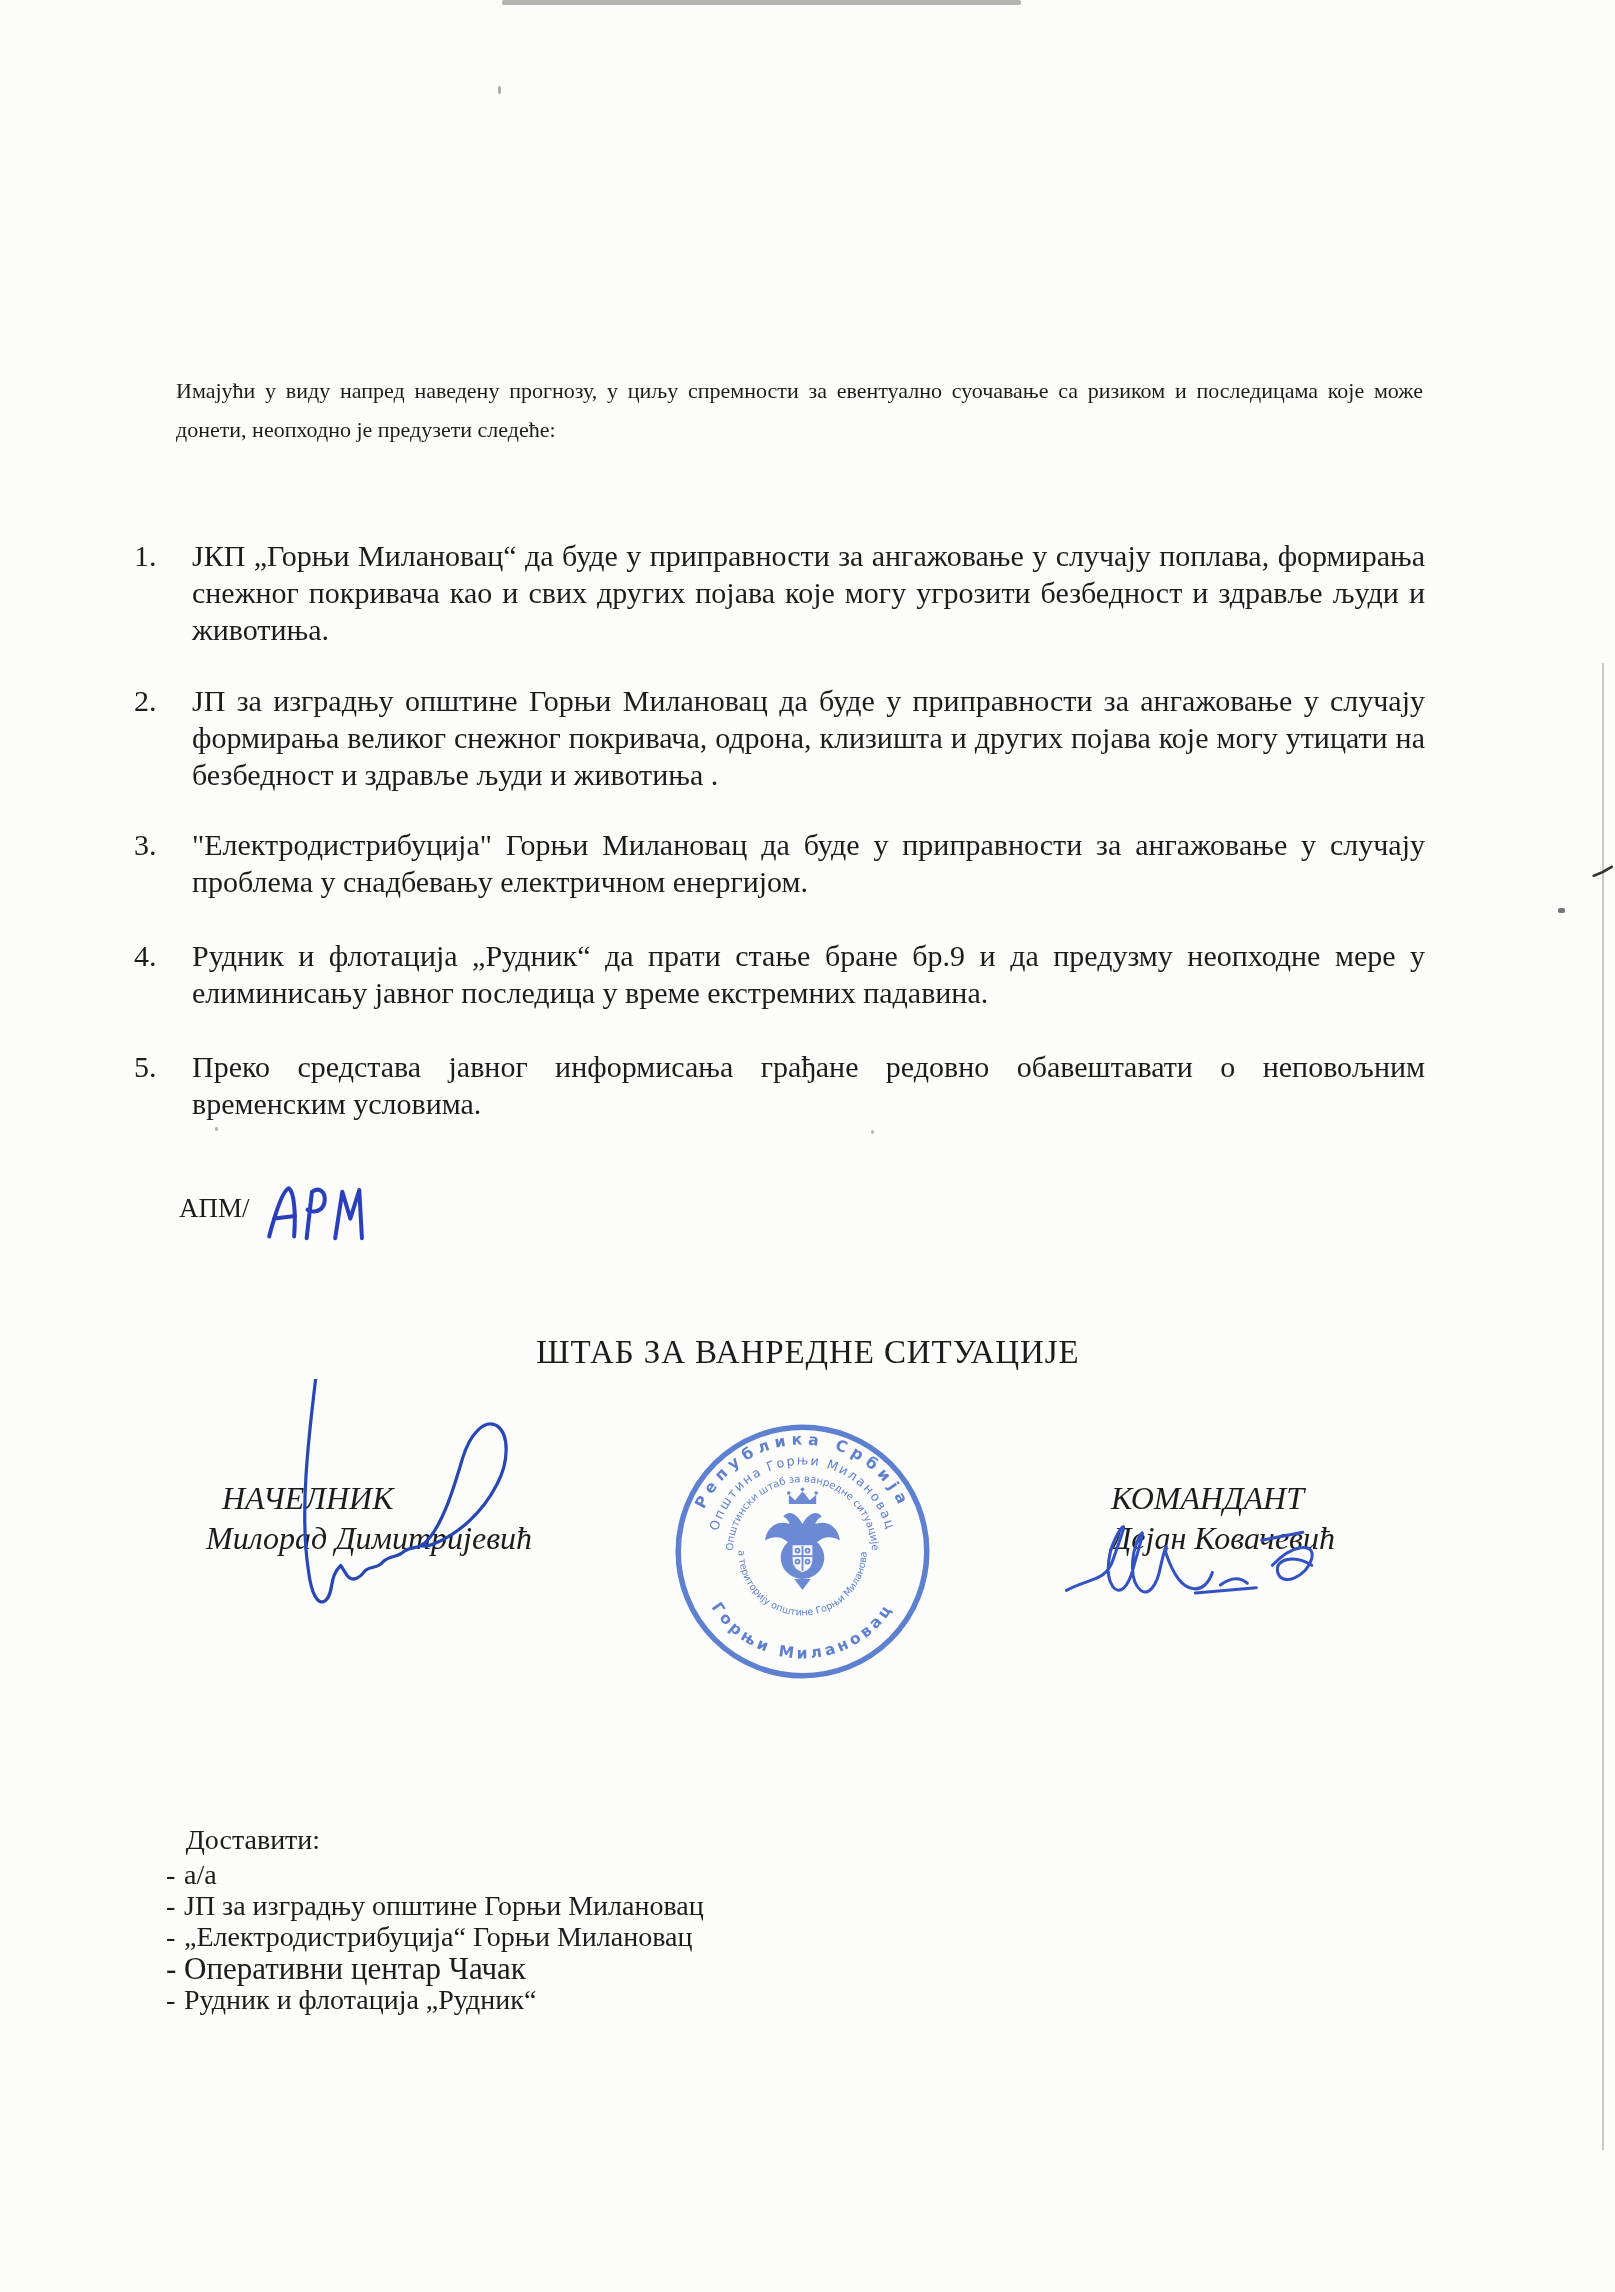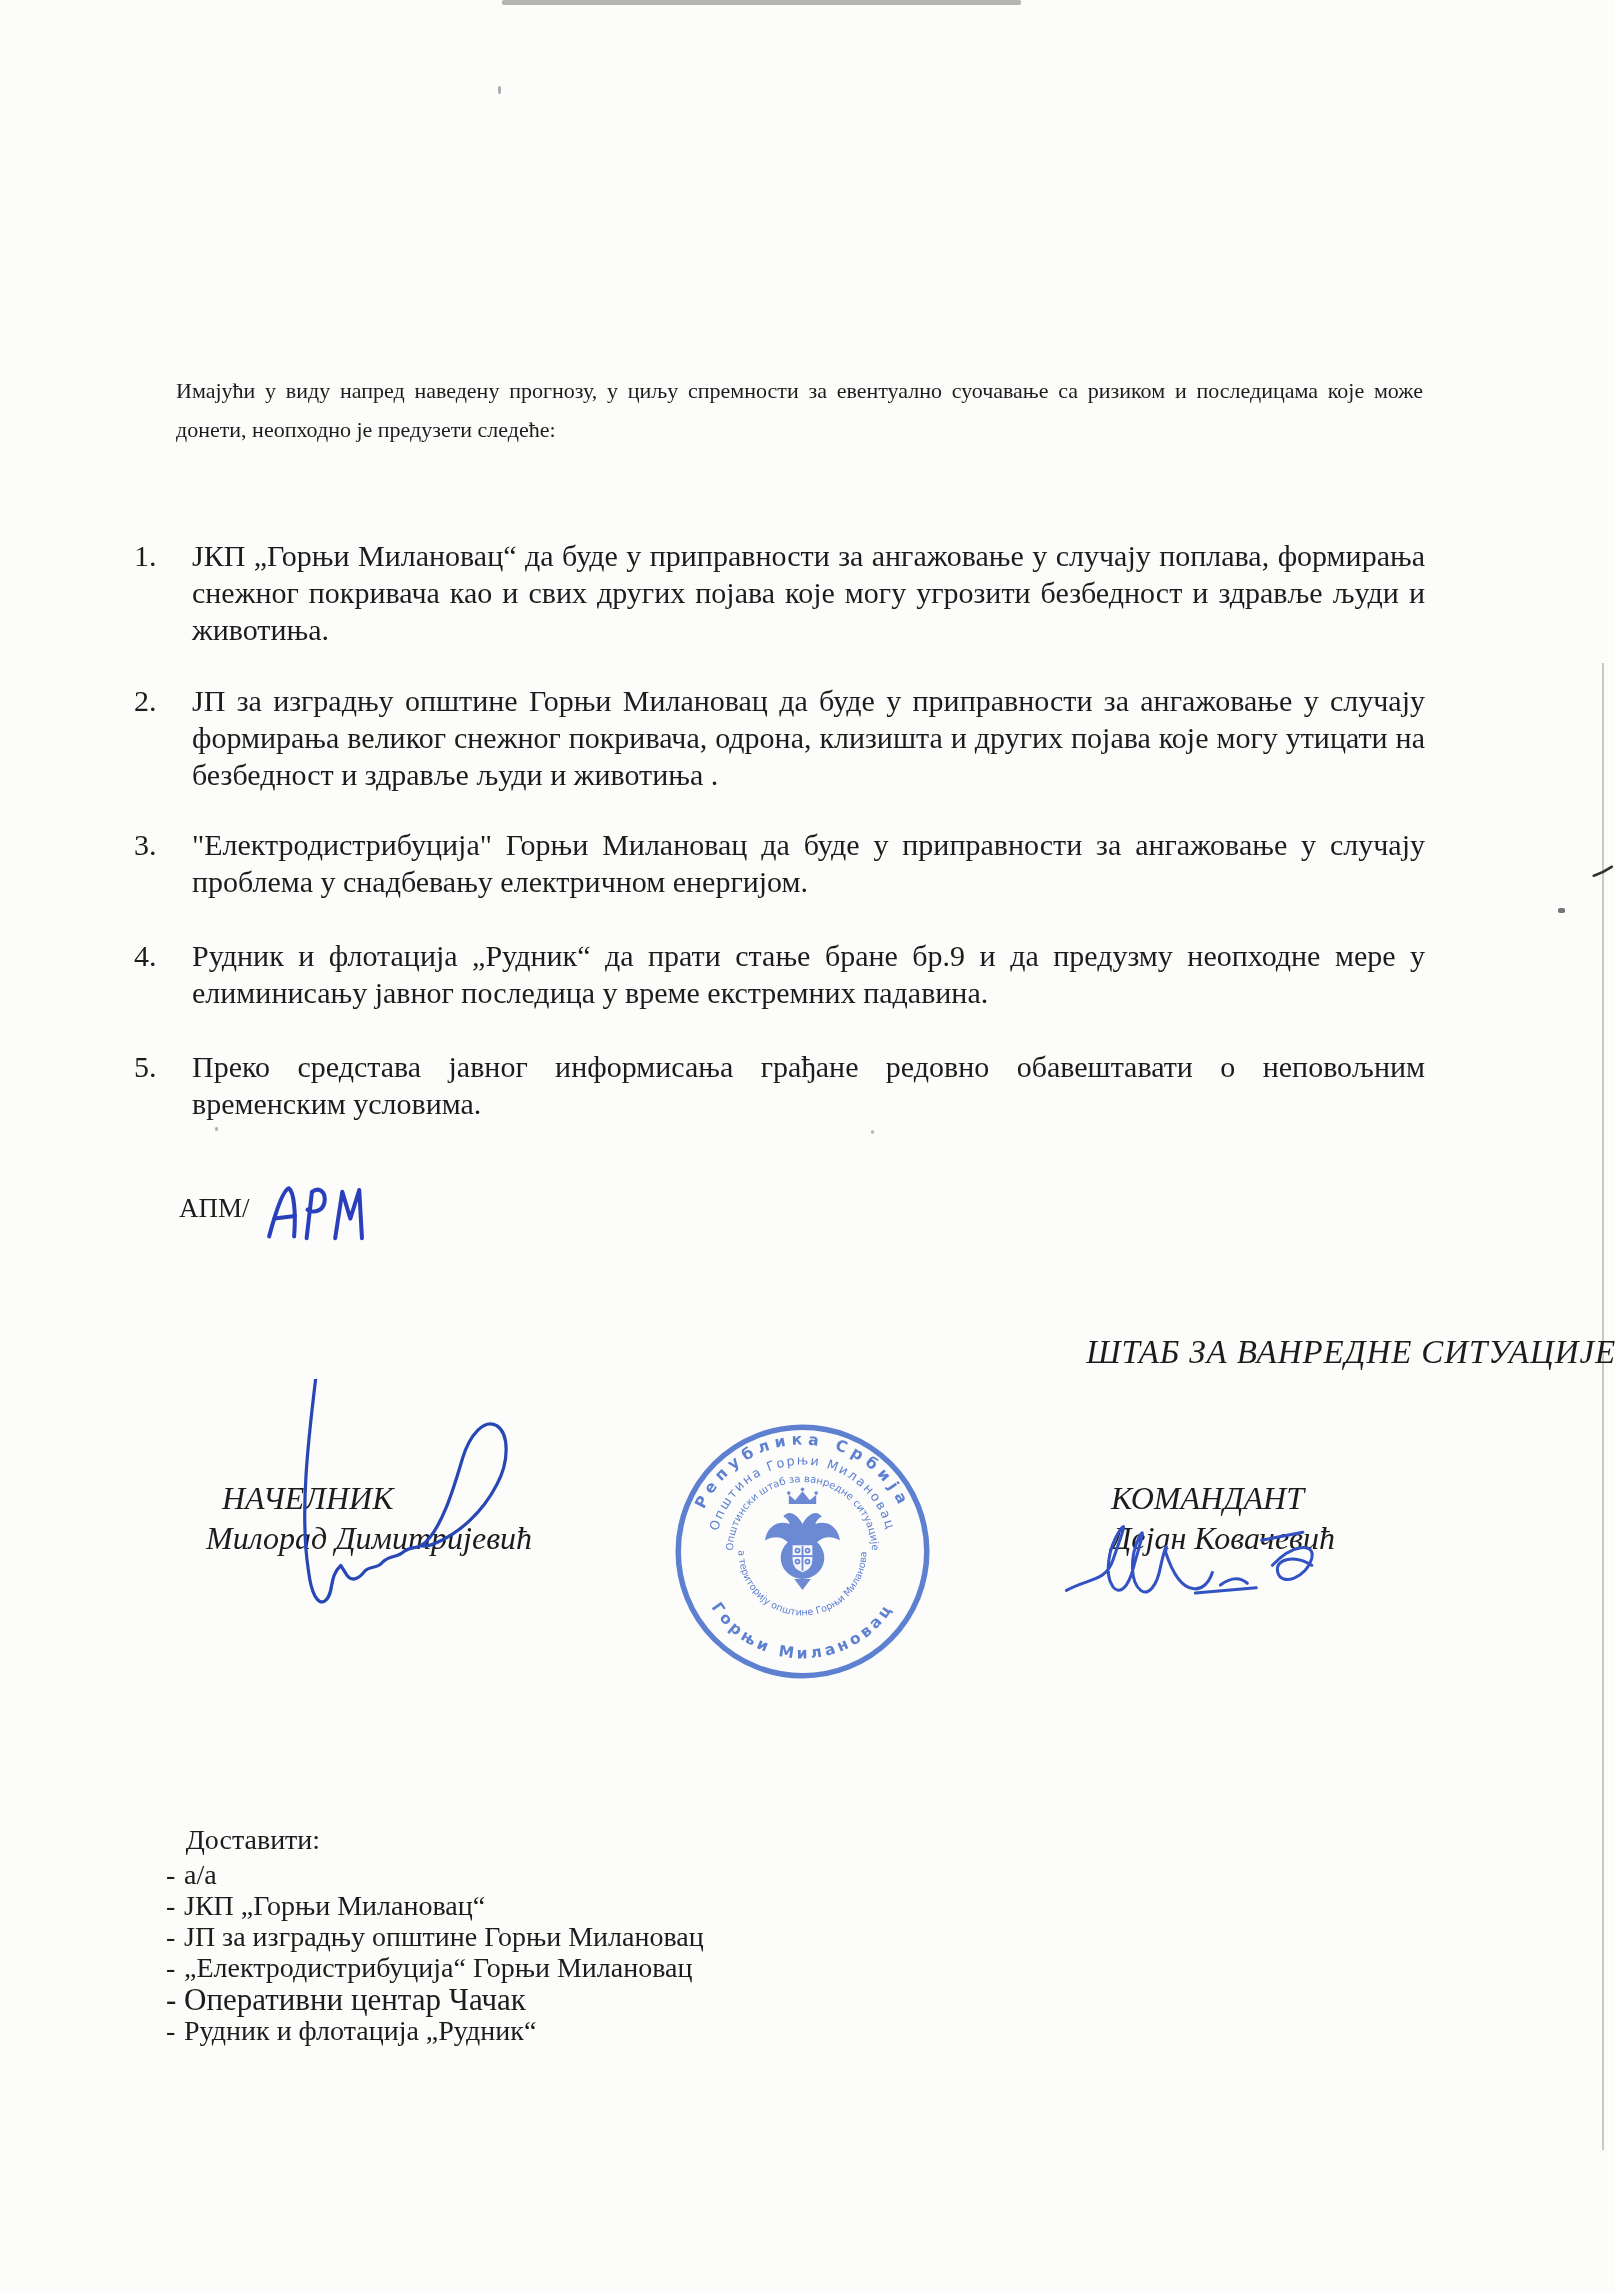--- a/index.html
+++ b/index.html
@@ -31,21 +31,21 @@
   .item-2{top:682px;}
   .item-3{top:826px;}
   .item-4{top:937px;}
   .item-5{top:1048px;}
 
   .reference-line{position:absolute;left:179px;top:1193px;font-size:27px;}
   .reference-handwriting{position:absolute;left:262px;top:1179px;}
 
   .staff-title{
     position:absolute;left:0;top:1334px;width:1616px;
-    text-align:right;font-size:33px;letter-spacing:0.9px;font-style:italic;
+    text-align:center;font-size:33px;letter-spacing:0.9px;
   }
 
   .sig-block{position:absolute;font-size:32px;line-height:40px;font-style:italic;}
   .sig-left{left:222px;top:1478px;}
   .sig-right{left:1111px;top:1478px;}
   .sig-block .name{display:block;}
   .sig-left .name{margin-left:-16px;}
 
   .stamp-wrap{position:absolute;left:670px;top:1419px;width:265px;height:265px;opacity:.92;}
 
@@ -188,23 +188,20 @@
       </g>
     </g>
   </svg>
 
   <div class="distribution">
     <div class="dist-header">Доставити:</div>
     <div class="dist-item">
       <span class="dash">-</span><span>а/а</span>
     </div>
     <div class="dist-item">
-      <span class="dash">-</span><span>ЈКП „Горњи Милановац“</span>
-    </div>
-    <div class="dist-item">
       <span class="dash">-</span><span>ЈП за изградњу општине Горњи Милановац</span>
     </div>
     <div class="dist-item">
       <span class="dash">-</span><span>„Електродистрибуција“ Горњи Милановац</span>
     </div>
     <div class="dist-item dist-item-last">
       <span class="dash">-</span><span>Оперативни центар Чачак</span>
     </div>
     <div class="dist-item">
       <span class="dash">-</span><span>Рудник и флотација „Рудник“</span>

